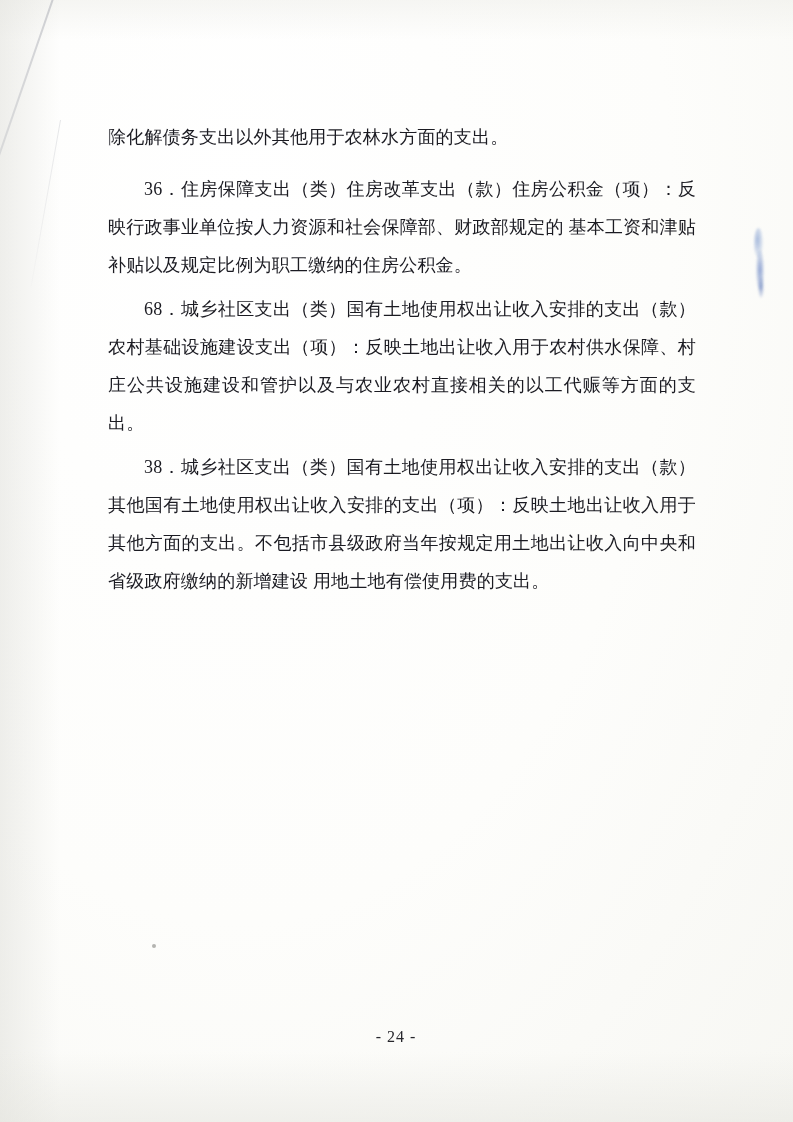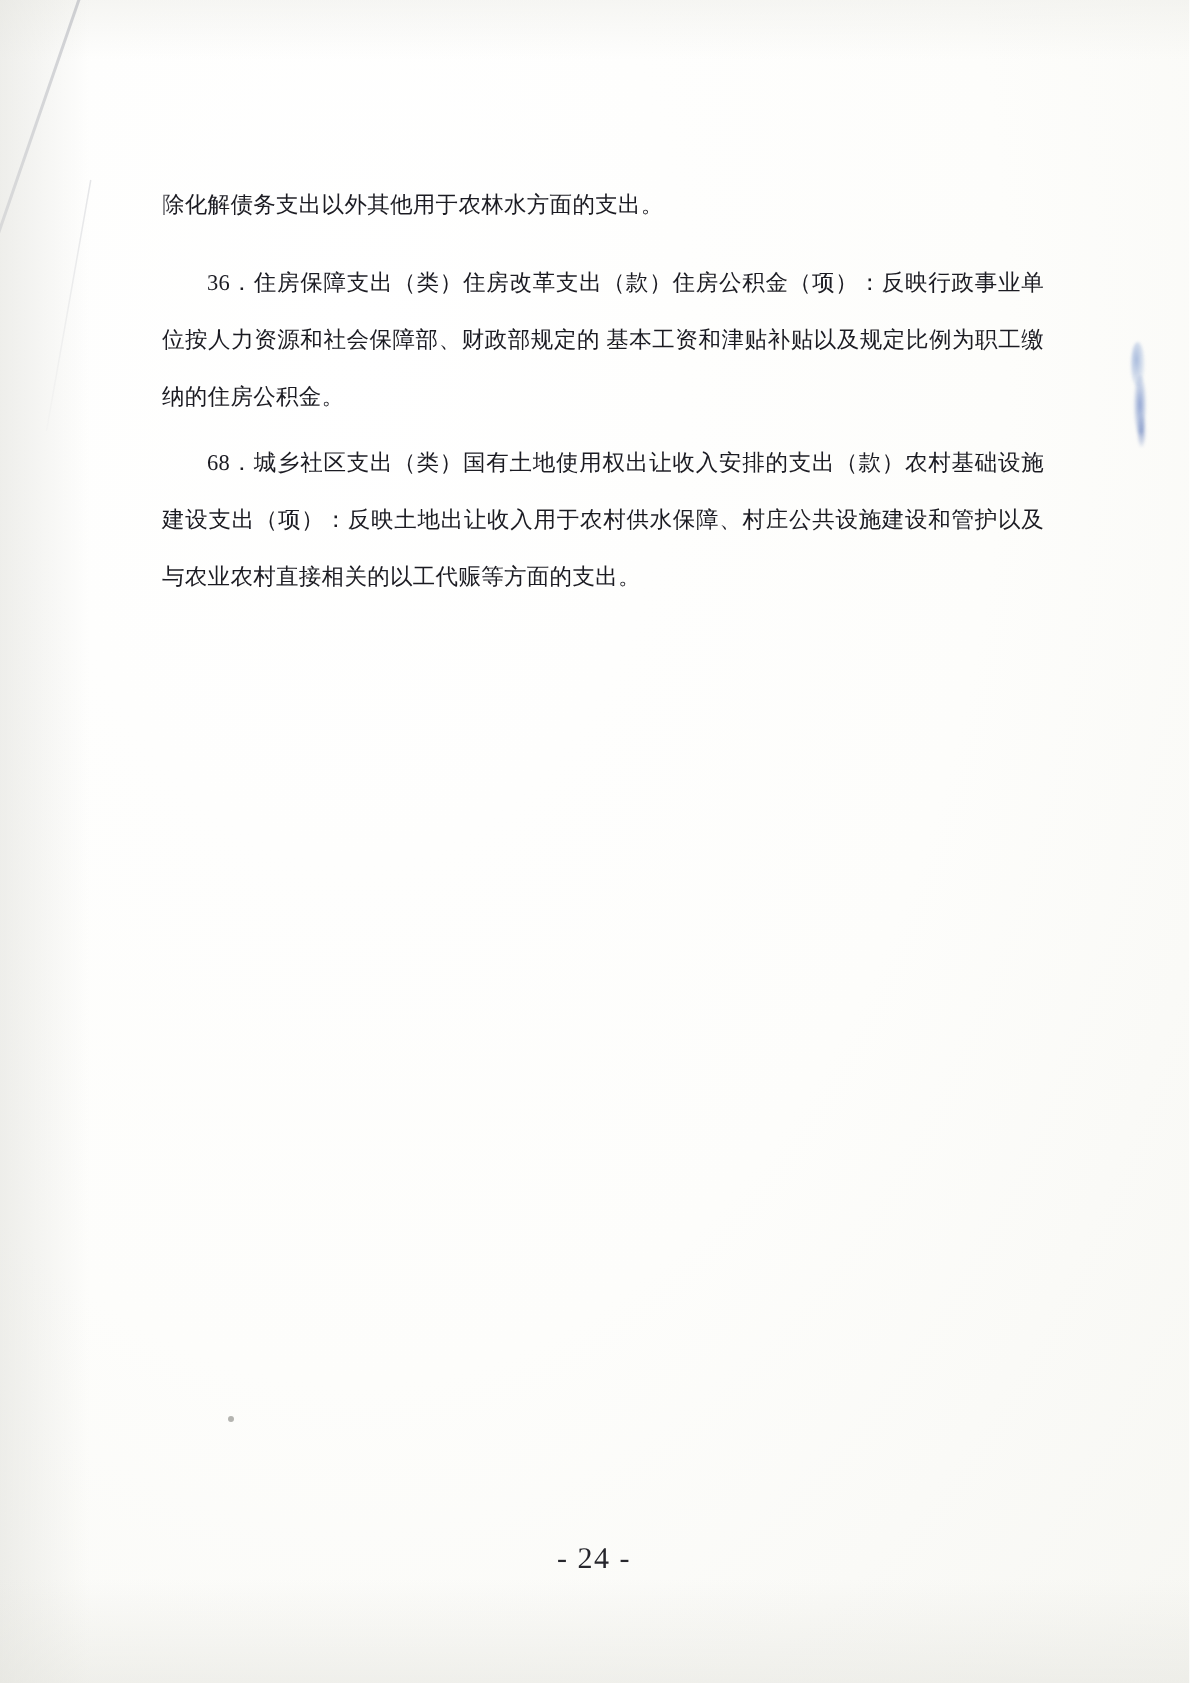--- a/index.html
+++ b/index.html
@@ -109,21 +109,21 @@
 
   .content {
     position: absolute;
     left: 108px;
     top: 118px;
     width: 588px;
   }
 
   p.para {
     margin: 0 0 6px 0;
-    font-size: 15px;
+    font-size: 18px;
     line-height: 38px;
     color: #1b1b22;
     text-align: justify;
     text-justify: inter-ideograph;
     letter-spacing: 0.2px;
     font-family: "Liberation Serif", "DejaVu Serif", serif;
   }
   p.indent {
     text-indent: 2em;
     font-family: Liberation Serif, serif;
@@ -150,21 +150,21 @@
     background: linear-gradient(to right, rgba(255,255,255,0.95), rgba(255,255,255,0));
     pointer-events: none;
   }
 
   .footer {
     position: absolute;
     left: 0;
     right: 1px;
     top: 1028px;
     text-align: center;
-    font-size: 20px;
+    font-size: 16px;
     color: #26262c;
     letter-spacing: 1px;
     font-family: "Liberation Serif", "DejaVu Serif", serif;
   }
 </style>
 </head>
 <body>
 
 <div class="page">
 
@@ -186,19 +186,20 @@
 
     <div class="clipped-line">
       <p class="para cont">除化解债务支出以外其他用于农林水方面的支出。</p>
       <div class="clipped-mask"></div>
     </div>
 
     <p class="para indent">36．住房保障支出（类）住房改革支出（款）住房公积金（项）：反映行政事业单位按人力资源和社会保障部、财政部规定的 基本工资和津贴补贴以及规定比例为职工缴纳的住房公积金。</p>
 
     <p class="para indent">68．城乡社区支出（类）国有土地使用权出让收入安排的支出（款）农村基础设施建设支出（项）：反映土地出让收入用于农村供水保障、村庄公共设施建设和管护以及与农业农村直接相关的以工代赈等方面的支出。</p>
 
+    <p class="para indent">38．城乡社区支出（类）国有土地使用权出让收入安排的支出（款）其他国有土地使用权出让收入安排的支出（项）：反映土地出让收入用于其他方面的支出。不包括市县级政府当年按规定用土地出让收入向中央和省级政府缴纳的新增建设 用地土地有偿使用费的支出。</p>
 
 
   </div>
 
   <div class="footer">- 24 -</div>
 
 </div>
 
 </body></html>

